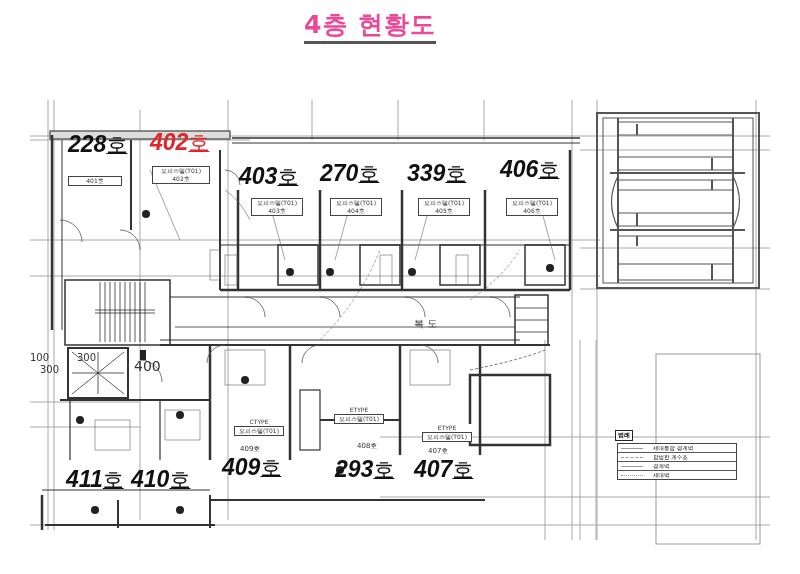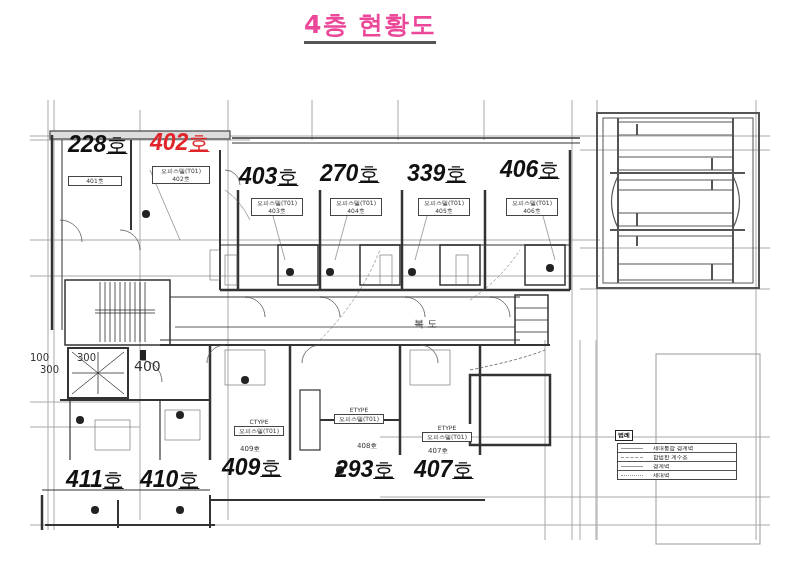--- a/index.html
+++ b/index.html
@@ -217,21 +217,21 @@
   <div class="unit-label" style="left:68px;top:131px"><span>228</span><span class="ho">호</span></div>
   <div class="unit-label highlight" style="left:150px;top:129px"><span>402</span><span class="ho">호</span></div>
   <div class="unit-label" style="left:239px;top:163px"><span>403</span><span class="ho">호</span></div>
   <div class="unit-label" style="left:320px;top:160px"><span>270</span><span class="ho">호</span></div>
   <div class="unit-label" style="left:407px;top:160px"><span>339</span><span class="ho">호</span></div>
   <div class="unit-label" style="left:500px;top:156px"><span>406</span><span class="ho">호</span></div>
 </div>
 
 <div>
   <div class="unit-label" style="left:66px;top:466px"><span>411</span><span class="ho">호</span></div>
-  <div class="unit-label" style="left:140px;top:466px"><span>410</span><span class="ho">호</span></div>
+  <div class="unit-label" style="left:131px;top:466px"><span>410</span><span class="ho">호</span></div>
   <div class="unit-label" style="left:222px;top:454px"><span>409</span><span class="ho">호</span></div>
   <div class="unit-label" style="left:335px;top:456px"><span>293</span><span class="ho">호</span></div>
   <div class="unit-label" style="left:414px;top:456px"><span>407</span><span class="ho">호</span></div>
 </div>
 
 <div class="tag" style="left:68px;top:176px;width:52px">
     <div>401호</div>
   </div>
 <div class="tag" style="left:152px;top:166px;width:56px">
     <div>오피스텔(T01)</div>

